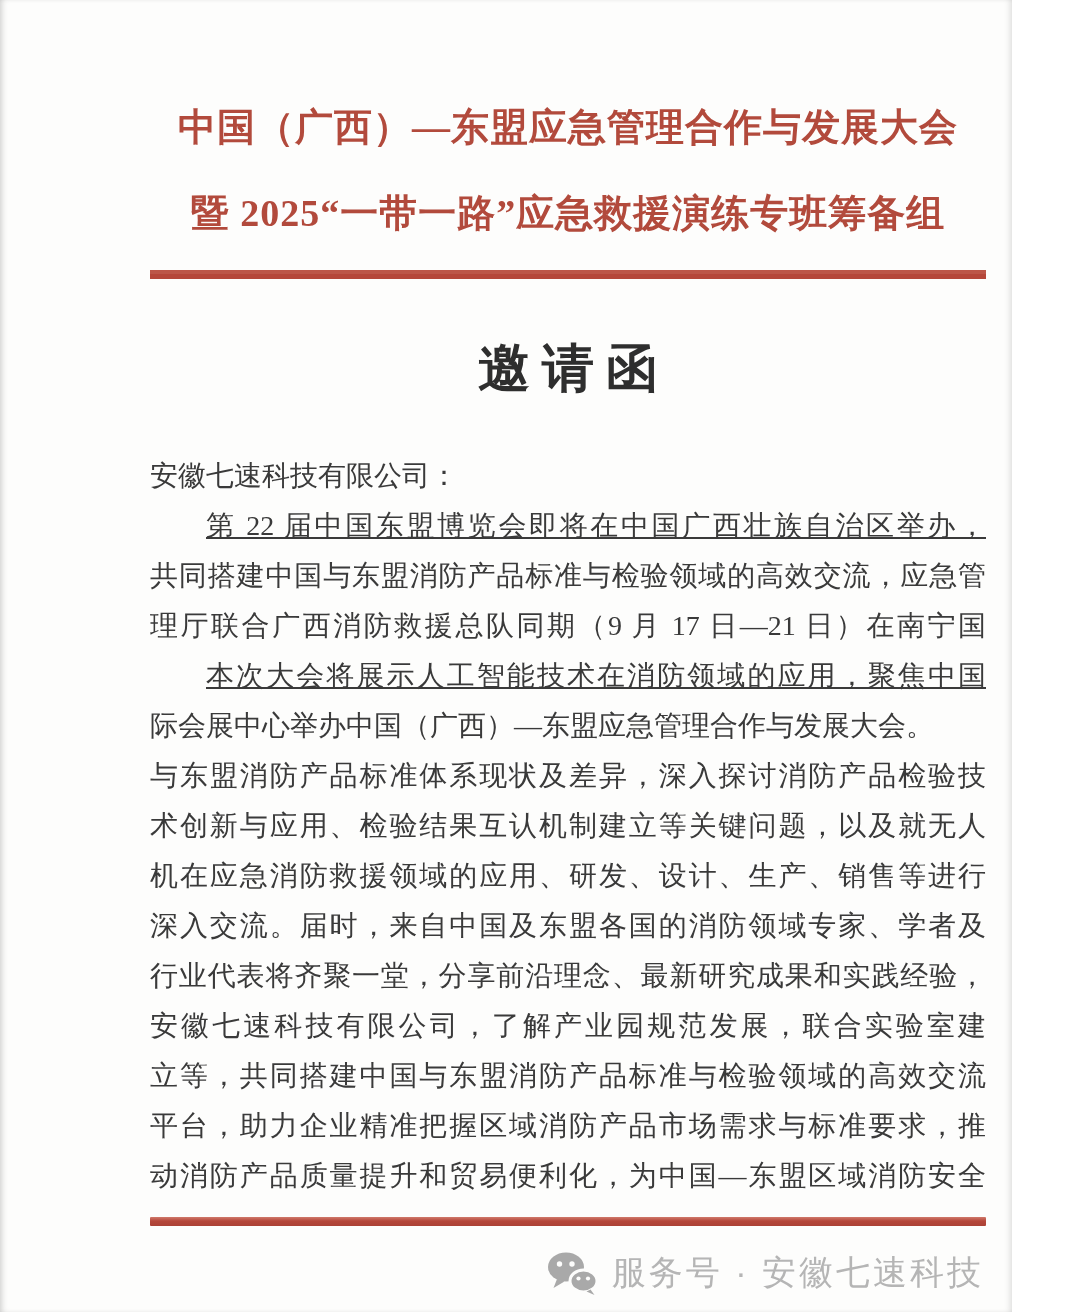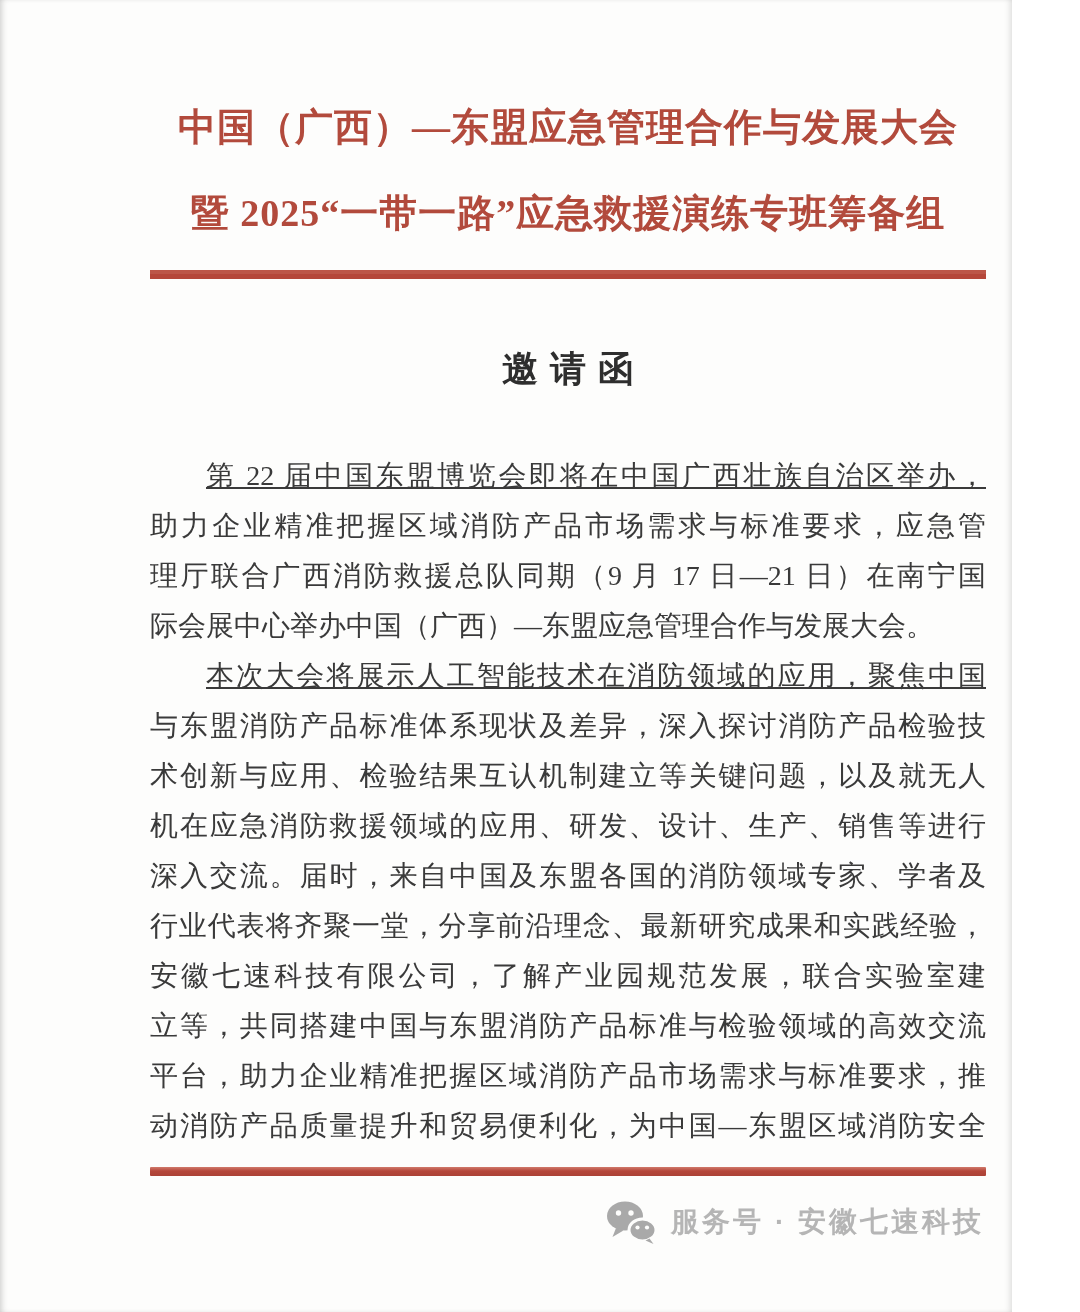--- a/index.html
+++ b/index.html
@@ -42,21 +42,21 @@
     background: #fdfdfc;
     border-top: 4px solid #bc5648;
     border-bottom: 5px solid #b5473a;
   }
   
   .doc-title {
     margin-top: 62px;
     text-align: center;
     color: #2e2e2e;
     font-weight: 700;
-    font-size: 36px;
+    font-size: 52px;
     line-height: 56px;
     letter-spacing: 12px;
     padding-left: 12px;
   }
   
   .doc-body {
     margin-top: 54px;
     color: #3a3a3a;
     font-size: 28px;
   }
@@ -82,50 +82,50 @@
   .footer-bar {
     margin-top: 24px;
     display: flex;
     justify-content: flex-end;
     align-items: center;
     gap: 14px;
     padding-right: 2px;
   }
   .footer-label {
     color: #b5b5b5;
-    font-size: 28px;
+    font-size: 34px;
     font-family: "Liberation Sans", "DejaVu Sans", sans-serif;
     letter-spacing: 3px;
     white-space: nowrap;
-    font-weight: bold;
   }
   .wechat-icon-svg { display: block; }
 </style>
 </head>
 <body>
 
 <div class="page">
   <div class="content">
 
     <div class="doc-header">
       <div class="header-line">中国（广西）—东盟应急管理合作与发展大会</div>
       <div class="header-line">暨 2025“一带一路”应急救援演练专班筹备组</div>
       <div class="double-rule"></div>
     </div>
 
     <div class="doc-title">邀请函</div>
 
     <div class="doc-body">
+      <div class="line no-stretch">安徽七速科技有限公司：</div>
 
       <div class="line indent">第 22 届中国东盟博览会即将在中国广西壮族自治区举办，</div>
-      <div class="line">助力企业精准把握区域消防产品市场需求与标准要求，应急管</div>
+      <div class="line">共同搭建中国与东盟消防产品标准与检验领域的高效交流，应急管</div>
       <div class="line">理厅联合广西消防救援总队同期（9 月 17 日—21 日）在南宁国</div>
+      <div class="line indent">本次大会将展示人工智能技术在消防领域的应用，聚焦中国</div>
+
       <div class="line no-stretch">际会展中心举办中国（广西）—东盟应急管理合作与发展大会。</div>
-
-      <div class="line indent">本次大会将展示人工智能技术在消防领域的应用，聚焦中国</div>
       <div class="line">与东盟消防产品标准体系现状及差异，深入探讨消防产品检验技</div>
       <div class="line">术创新与应用、检验结果互认机制建立等关键问题，以及就无人</div>
       <div class="line">机在应急消防救援领域的应用、研发、设计、生产、销售等进行</div>
       <div class="line">深入交流。届时，来自中国及东盟各国的消防领域专家、学者及</div>
       <div class="line">行业代表将齐聚一堂，分享前沿理念、最新研究成果和实践经验，</div>
       <div class="line">安徽七速科技有限公司，了解产业园规范发展，联合实验室建</div>
       <div class="line">立等，共同搭建中国与东盟消防产品标准与检验领域的高效交流</div>
       <div class="line">平台，助力企业精准把握区域消防产品市场需求与标准要求，推</div>
       <div class="line">动消防产品质量提升和贸易便利化，为中国—东盟区域消防安全</div>
     </div>

